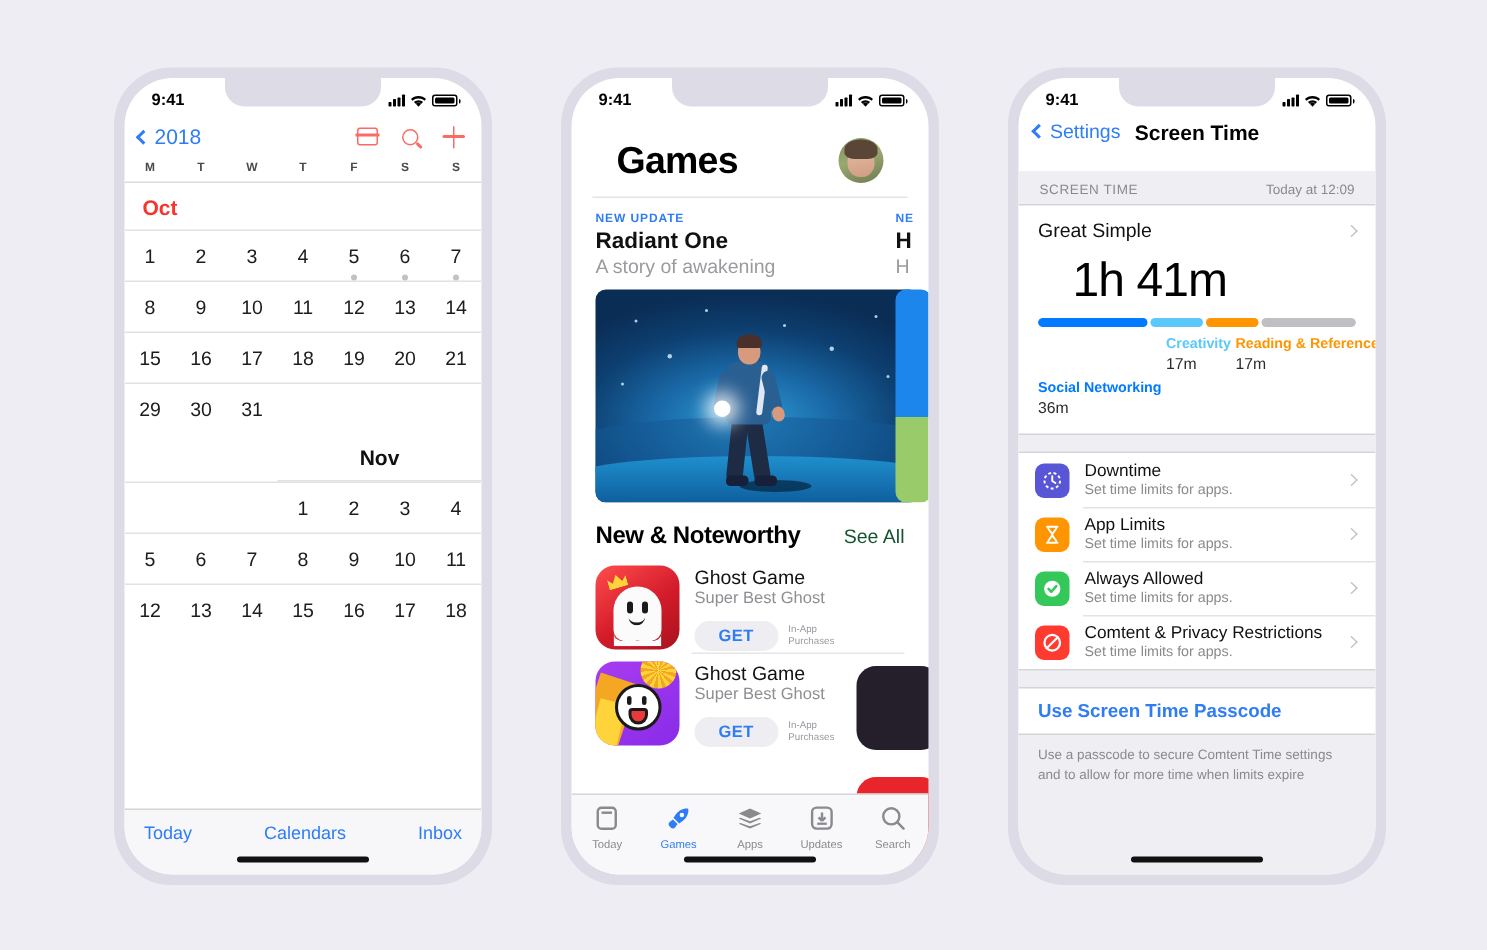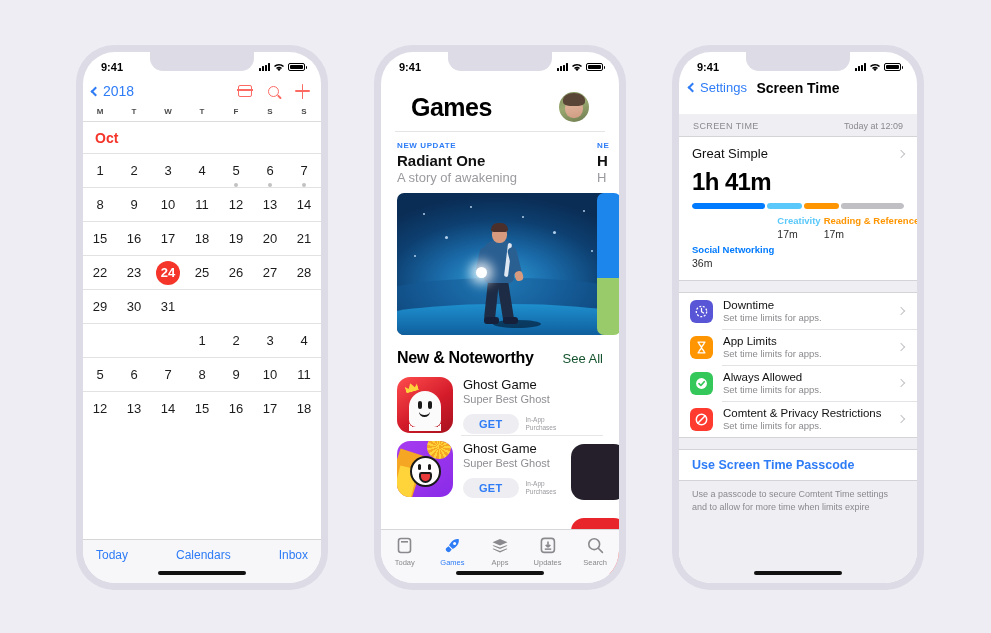--- a/index.html
+++ b/index.html
@@ -214,21 +214,21 @@
   .st-body { background:#EFEEF3; position:absolute; left:0; right:0; top:62px; bottom:0; }
   .st-secthead { display:flex; justify-content:space-between; padding: 7px 14px 5px;
     font-size:9px; color:#8A8A8E; }
   .st-secthead .lbl { letter-spacing:.4px; }
   .card { background:#fff; border-top:.5px solid #D4D4D8; border-bottom:.5px solid #D4D4D8; }
   .st-devrow { display:flex; align-items:center; justify-content:space-between;
     padding: 9px 13px 7px; }
   .st-devname { font-size:13px; color:#111; }
   .chev-r { width:6px;height:6px;border-top:1.6px solid #C4C4C8;border-right:1.6px solid #C4C4C8;
     transform:rotate(45deg); }
-  .st-total { font-size:24px; font-weight:bold; padding: 0 13px 7px; letter-spacing:-.6px; }
+  .st-total { font-size:32px; font-weight:normal; padding: 0 13px 7px; letter-spacing:-.6px;margin-left:23px; }
   .st-bar { display:flex; height:6px; margin: 0 13px; border-radius:3px; overflow:hidden; gap:2px; }
   .st-bar div { border-radius:3px; }
   .st-legend { display:flex; padding: 6px 13px 0; gap:0; }
   .lg { }
   .lg .lg-name { font-size:9.5px; font-weight:bold; white-space:nowrap; }
   .lg .lg-val { font-size:10.5px; color:#2b2b2b; margin-top:2px; }
   .st-pad { height:11px; }
   .st-list { background:#fff; border-top:.5px solid #D4D4D8; border-bottom:.5px solid #D4D4D8; }
   .st-item { display:flex; align-items:center; padding: 6px 13px 6px 11px; position:relative; }
   .st-item + .st-item::before { content:""; position:absolute; left:43px; right:0; top:0; height:.5px; background:#E3E3E6; }
@@ -314,41 +314,35 @@
             <div class="cal-row">
               <div class="cal-cell"><span class="num">15</span></div>
               <div class="cal-cell"><span class="num">16</span></div>
               <div class="cal-cell"><span class="num">17</span></div>
               <div class="cal-cell"><span class="num">18</span></div>
               <div class="cal-cell"><span class="num">19</span></div>
               <div class="cal-cell"><span class="num">20</span></div>
               <div class="cal-cell"><span class="num">21</span></div>
             </div>
             <div class="cal-row">
-              <div class="cal-cell"><span class="num">22</span></div>
-              <div class="cal-cell"><span class="num">23</span></div>
-              <div class="cal-cell today"><span class="num">24</span></div>
-              <div class="cal-cell"><span class="num">25</span></div>
-              <div class="cal-cell"><span class="num">26</span></div>
-              <div class="cal-cell"><span class="num">27</span></div>
-              <div class="cal-cell"><span class="num">28</span></div>
-            </div>
-            <div class="cal-row">
               <div class="cal-cell"><span class="num">29</span></div>
               <div class="cal-cell"><span class="num">30</span></div>
               <div class="cal-cell"><span class="num">31</span></div>
               <div class="cal-cell"><span class="num"></span></div>
               <div class="cal-cell"><span class="num"></span></div>
               <div class="cal-cell"><span class="num"></span></div>
               <div class="cal-cell"><span class="num"></span></div>
             </div>
           </div>
 
         <div class="nov-head-row">
           <div class="spacer"></div>
+          <div class="lbl">
+              <div class="month-label nov">Nov</div>
+            </div>
         </div>
         <div id="nov-rows">
             <div class="cal-row">
               <div class="cal-cell"><span class="num"></span></div>
               <div class="cal-cell"><span class="num"></span></div>
               <div class="cal-cell"><span class="num"></span></div>
               <div class="cal-cell"><span class="num">1</span></div>
               <div class="cal-cell"><span class="num">2</span></div>
               <div class="cal-cell"><span class="num">3</span></div>
               <div class="cal-cell"><span class="num">4</span></div>

